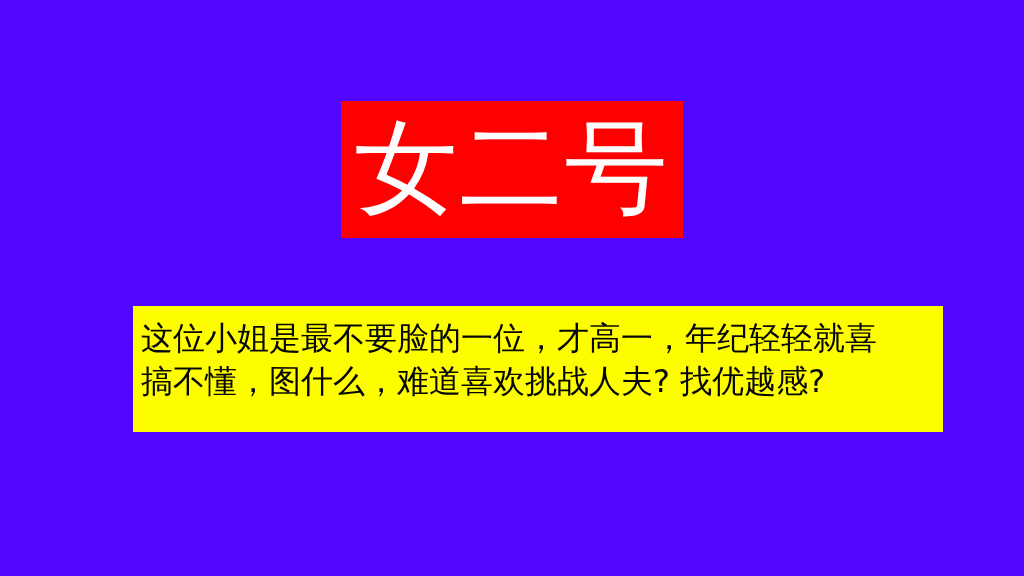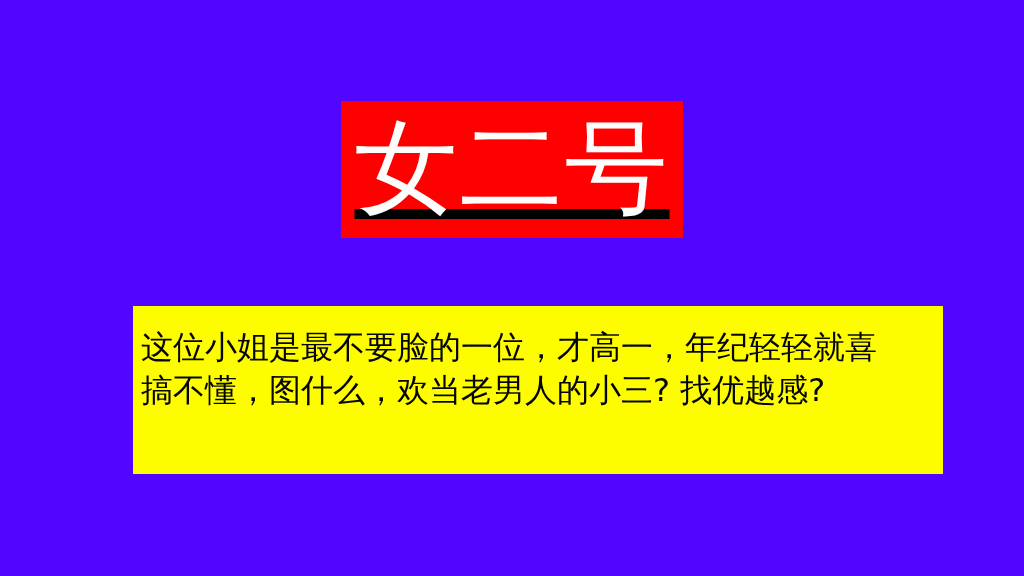--- a/index.html
+++ b/index.html
@@ -25,43 +25,42 @@
     left: 341px;
     top: 101px;
     width: 342px;
     height: 137px;
     background: #fe0000;
     display: flex;
     align-items: center;
     justify-content: center;
     box-sizing: border-box;
     overflow: hidden;
-    text-decoration: underline;
   }
   #title-text {
     color: #fdfdfd;
     font-family: "DejaVu Sans", "Liberation Sans", sans-serif;
     font-size: 103px;
     line-height: 103px;
     font-weight: 400;
     letter-spacing: 2px;
     white-space: nowrap;
     transform: translateY(-2px);
   }
 
   
   #caption-plate {
     position: absolute;
     left: 133px;
     top: 306px;
     width: 810px;
-    height: 168px;
+    height: 126px;
     background: #fdfd00;
     box-sizing: border-box;
-    padding: 20px 4px 4px 8px;
+    padding: 11px 4px 4px 8px;
     overflow: hidden;
   }
   .caption-line {
     color: #050505;
     font-family: "DejaVu Sans", "Liberation Sans", sans-serif;
     font-size: 32px;
     line-height: 43px;
     font-weight: 400;
     white-space: nowrap;
     letter-spacing: 0px;
@@ -71,16 +70,16 @@
 <body>
 
 <div id="slide">
 
   <div id="title-plate">
     <div id="title-text">女二号</div>
   </div>
 
   <div id="caption-plate">
     <div class="caption-line">这位小姐是最不要脸的一位，才高一，年纪轻轻就喜</div>
-    <div class="caption-line">搞不懂，图什么，欢当老男人的小三? 找优越感?</div>
+    <div class="caption-line">搞不懂，图什么，难道喜欢挑战人夫? 找优越感?</div>
   </div>
 
 </div>
 
 </body></html>

